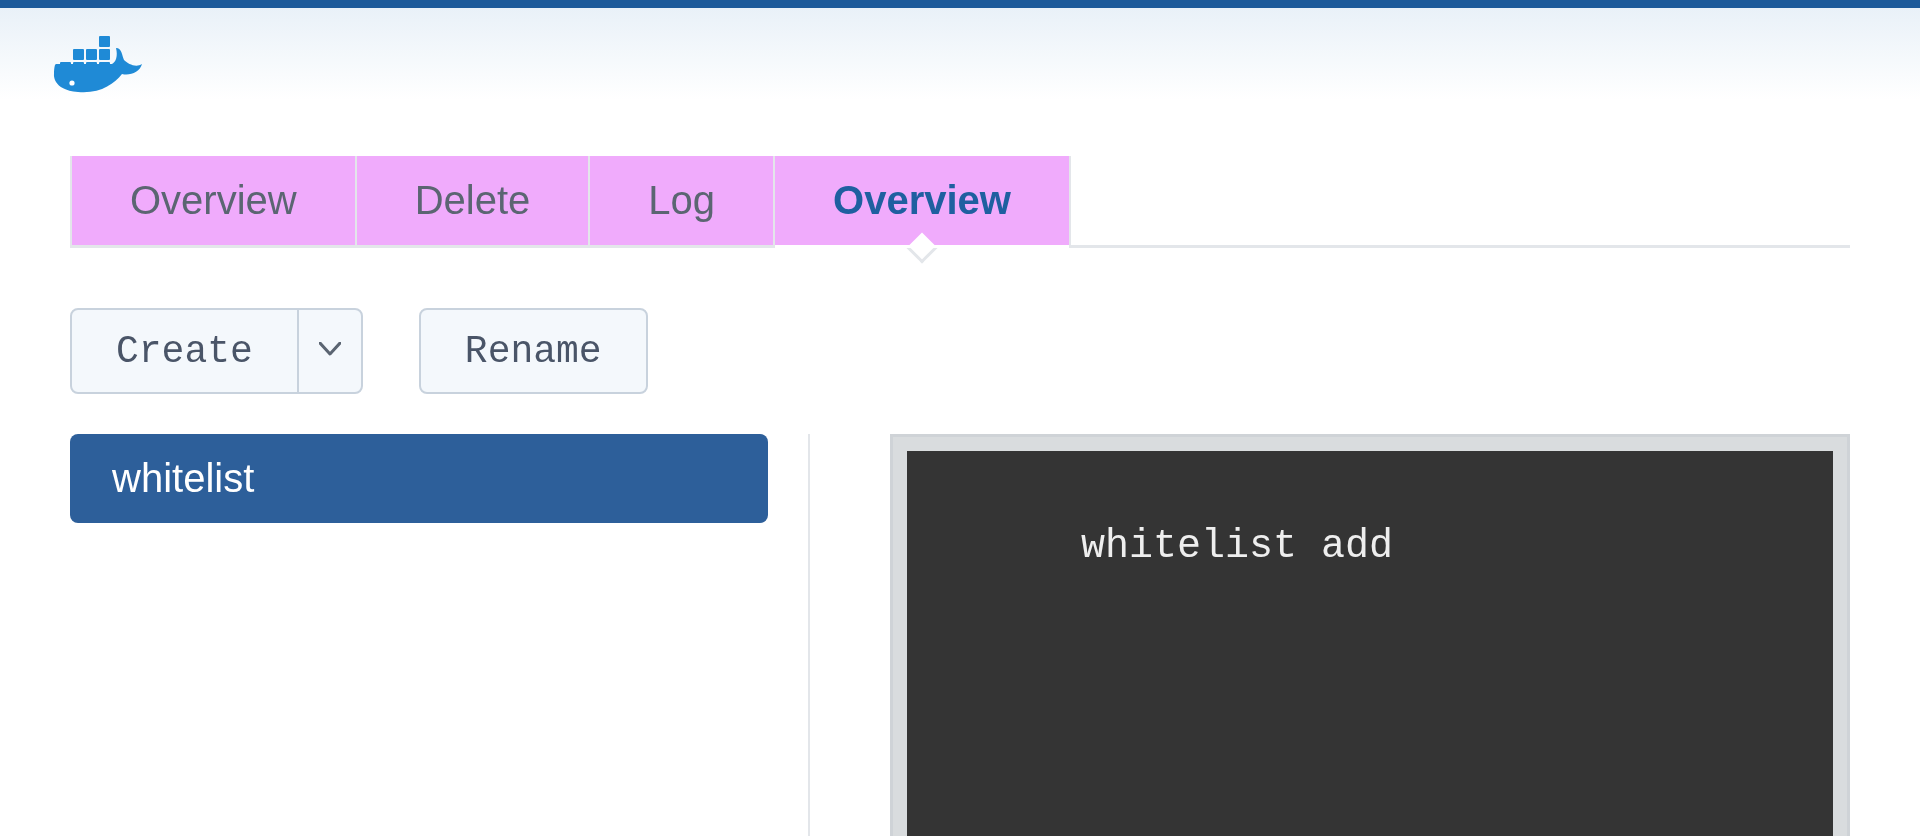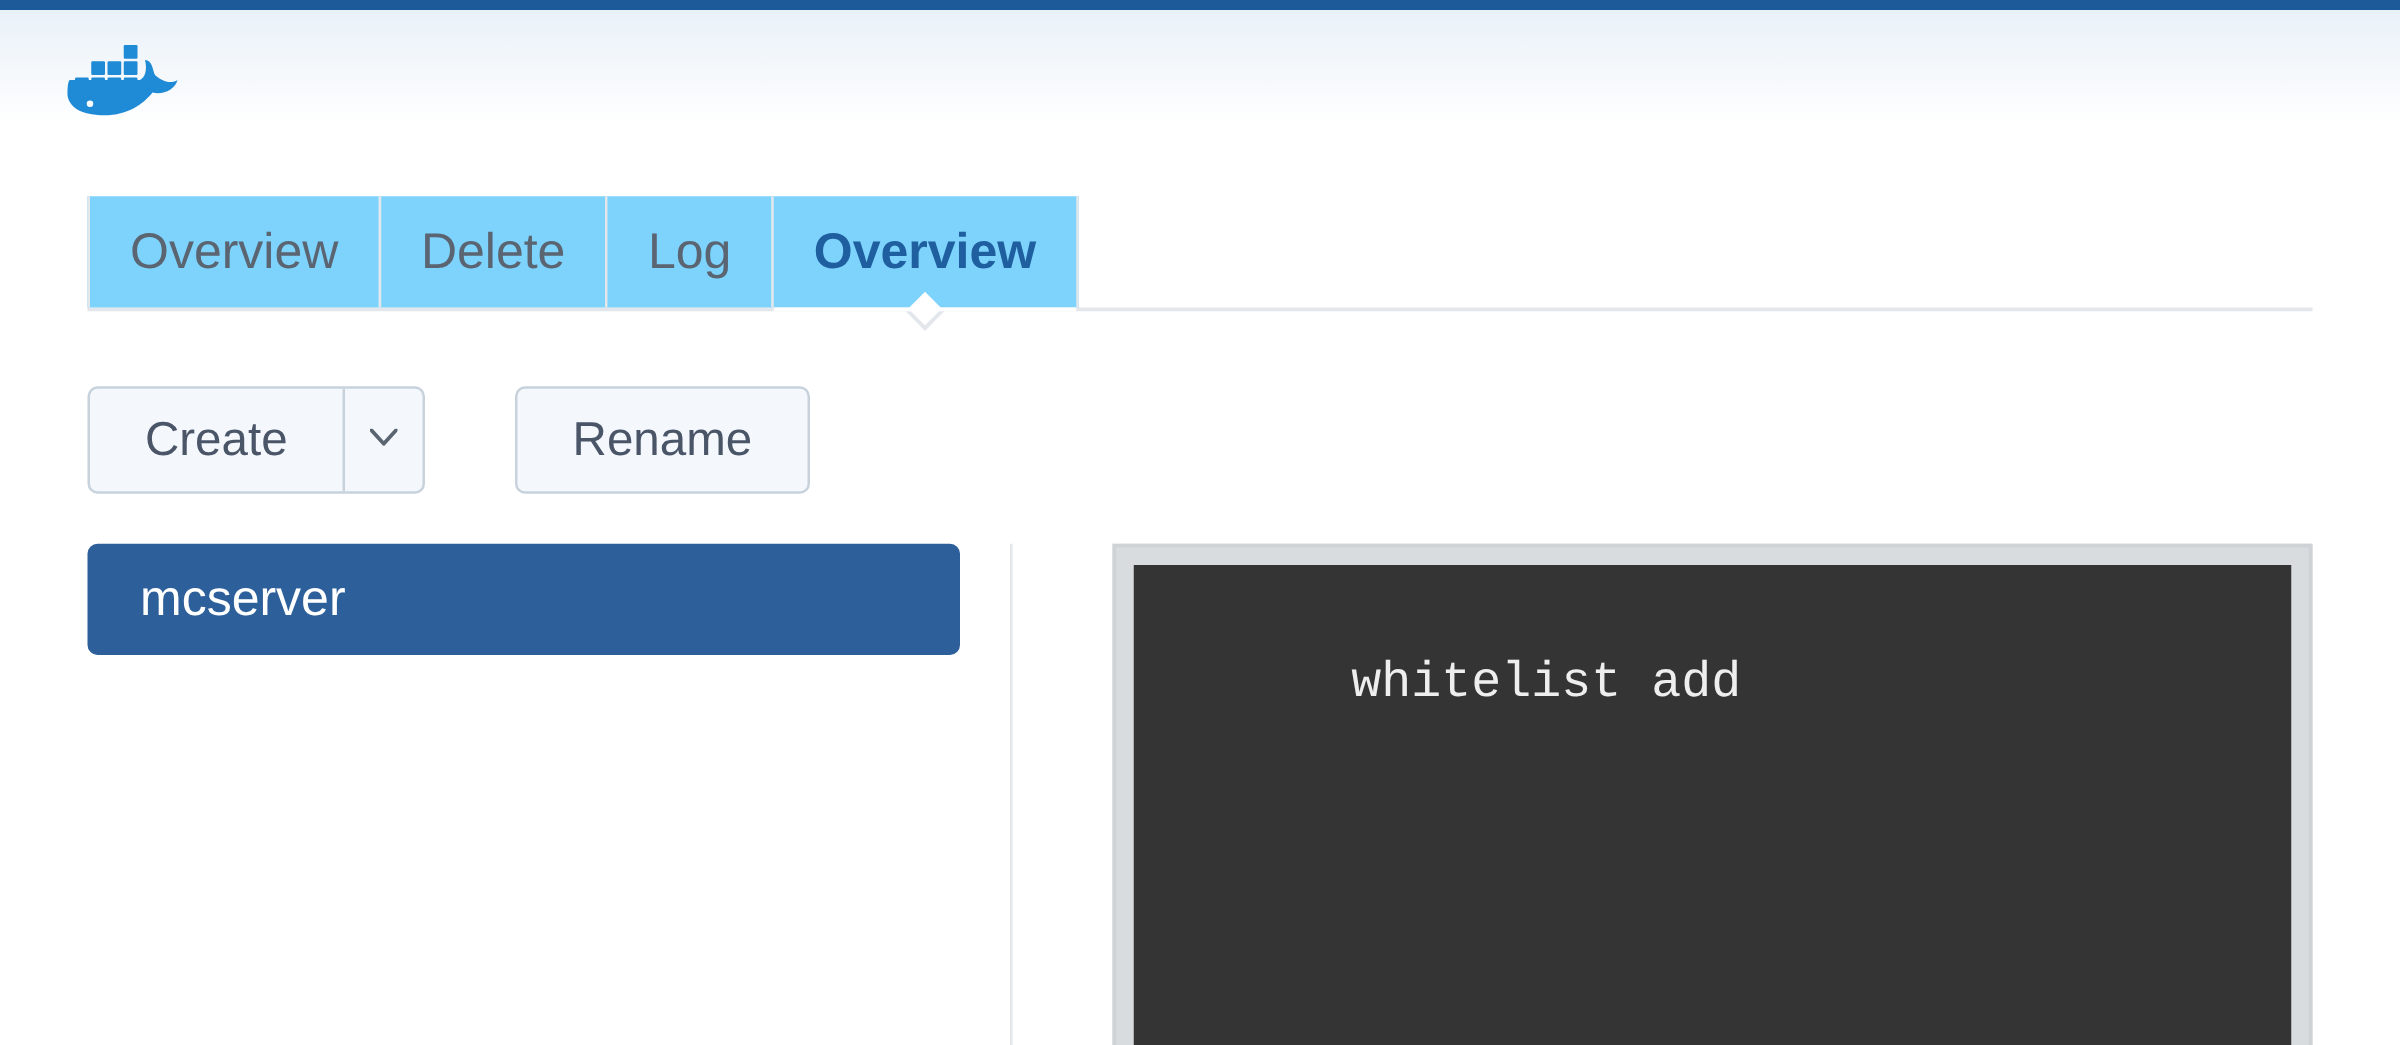--- a/index.html
+++ b/index.html
@@ -31,29 +31,29 @@
   .tabs {
     display: flex;
     align-items: stretch;
     margin: 40px 70px 0 70px;
     border-bottom: 3px solid #e3e6ea;
     position: relative;
     height: 92px;
   }
 
   .tab {
-    padding: 0 32px;
+    padding: 0 58px;
     display: flex;
     align-items: center;
     font-size: 40px;
     color: #5b6572;
     border-left: 2px solid #e3e6ea;
     cursor: pointer;
     position: relative;
-    background: #7dd3fc;
+    background: #f0abfc;
     text-align: center;
   }
   .tab:last-child { border-right: 2px solid #e3e6ea; }
   .tab.active {
     color: #1f5fa0;
     font-weight: 700;
   }
   .tab.active::after {
     content: "";
     position: absolute;
@@ -69,22 +69,23 @@
     transform: translateX(-50%) rotate(45deg);
     width: 22px;
     height: 22px;
     background: #fff;
     border-right: 3px solid #e3e6ea;
     border-bottom: 3px solid #e3e6ea;
   }
 
   .toolbar {
     display: flex;
-    gap: 24px;
+    gap: 8px;
     margin: 60px 70px 0 70px;
+    font-family: Liberation Mono, monospace;
   }
 
   .btn {
     display: inline-flex;
     align-items: center;
     justify-content: center;
     height: 86px;
     padding: 0 44px;
     font-size: 38px;
     color: #4a5568;
@@ -225,21 +226,21 @@
 
   <div class="btn">
     <span>Rename</span>
   </div>
 
 </div>
 
 <div class="content">
   <div class="sidebar">
     <div class="list-item">
-      <span>mcserver</span>
+      <span>whitelist</span>
     </div>
   </div>
 
   <div class="terminal-wrap">
     <div class="terminal">
       <span>whitelist add</span>
     </div>
   </div>
 </div>
 

